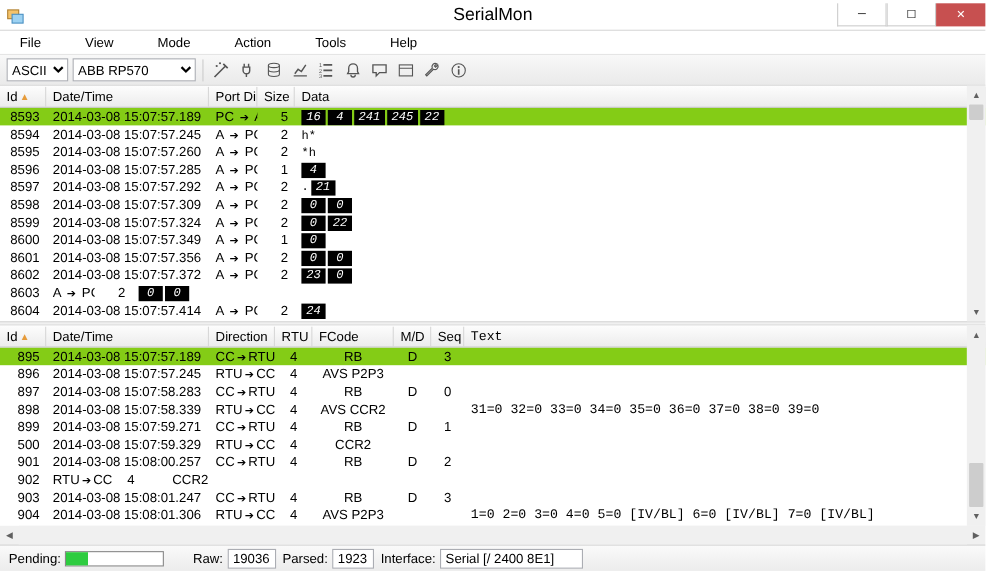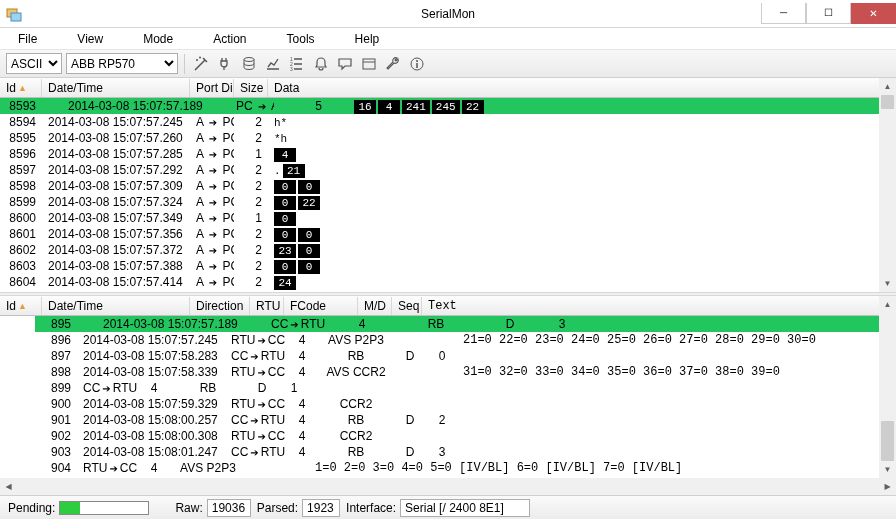--- a/index.html
+++ b/index.html
@@ -14,21 +14,21 @@
   }
   .titlebar {
     height: 28px;
     background: #fff;
     border-bottom: 1px solid #d8d8d8;
     display: flex;
     align-items: center;
     position: relative;
   }
   .titlebar .appicon { width: 28px; display:flex; align-items:center; justify-content:center; }
-  .titlebar .title { position:absolute; left:0; right:0; text-align:center; font-size:12px; color:#000; pointer-events:none; }
+  .titlebar .title { position:absolute; left:0; right:0; text-align:center; font-size:16px; color:#000; pointer-events:none; }
   .titlebar .winbtns { margin-left:auto; display:flex; }
   .titlebar .winbtn {
     width: 45px; height: 21px; margin-top:-1px;
     display:flex; align-items:center; justify-content:center;
     font-family: "Segoe UI Symbol", sans-serif;
     font-size: 10px;
   }
   .titlebar .winbtn.minmax { background:#fff; color:#000; border:1px solid #ccc; border-top:none;}
   .titlebar .winbtn.close  { background:#c75050; color:#fff; }
 
@@ -90,21 +90,21 @@
   .gridbody {
     overflow:hidden;
     position:relative;
   }
   .row {
     display:flex;
     height: 16px;
     align-items:center;
     font-size: 12px;
   }
-  .row.sel { background:#22c55e;gap:20px; }
+  .row.sel { background:#84cc16; }
   .row .cell {
     padding: 0 6px;
     white-space: nowrap;
     overflow:hidden;
   }
   .cell.num { text-align:right; }
   .cell.ctr { text-align:center; }
 
   
   .g1 .c-id { width:42px; text-align:right; }
@@ -127,20 +127,21 @@
     display:inline-block;
     background:#000;
     color:#fff;
     padding: 0 4px;
     margin-right: 2px;
     font-family: Consolas, "Courier New", monospace;
     font-size:11px;
     line-height:14px;
     min-width: 22px;
     text-align:center;
+    font-style:italic;
   }
   .plaintxt {
     display:inline-block;
     font-family: Consolas, "Courier New", monospace;
     font-size:11px;
     margin-right:2px;
   }
 
   .arrow { font-family: "Segoe UI Symbol", sans-serif; margin:0 2px; font-size:10px;}
 
@@ -365,21 +366,20 @@
       </div>
       <div class="row">
         <div class="cell c-id num">8602</div>
         <div class="cell c-dt">2014-03-08 15:07:57.372</div>
         <div class="cell c-pd">A <span class="arrow">➔</span> PC</div>
         <div class="cell c-sz num">2</div>
         <div class="cell c-data"><span class="bytespan">23</span><span class="bytespan">0</span></div>
       </div>
       <div class="row">
         <div class="cell c-id num">8603</div>
-        <div class="cell c-dt">2014-03-08 15:07:57.388</div>
         <div class="cell c-pd">A <span class="arrow">➔</span> PC</div>
         <div class="cell c-sz num">2</div>
         <div class="cell c-data"><span class="bytespan">0</span><span class="bytespan">0</span></div>
       </div>
       <div class="row">
         <div class="cell c-id num">8604</div>
         <div class="cell c-dt">2014-03-08 15:07:57.414</div>
         <div class="cell c-pd">A <span class="arrow">➔</span> PC</div>
         <div class="cell c-sz num">2</div>
         <div class="cell c-data"><span class="bytespan">24</span></div>
@@ -403,40 +403,39 @@
         <span class="sortglyph">▲</span>
       </div>
     <div class="col c-dt">Date/Time</div>
     <div class="col c-dir">Direction</div>
     <div class="col c-rtu">RTU</div>
     <div class="col c-fc">FCode</div>
     <div class="col c-md">M/D</div>
     <div class="col c-seq">Seq</div>
     <div class="col c-txt">Text</div>
   </div>
-  <div class="gridbody" id="g2body" style="height:162px;padding-left:35px;">
+  <div class="gridbody" id="g2body" style="height:162px;">
       <div class="row sel">
         <div class="cell c-id num">895</div>
         <div class="cell c-dt">2014-03-08 15:07:57.189</div>
         <div class="cell c-dir">CC<span class="arrow">➔</span>RTU</div>
         <div class="cell c-rtu ctr">4</div>
         <div class="cell c-fc ctr">RB</div>
         <div class="cell c-md ctr">D</div>
         <div class="cell c-seq ctr">3</div>
         <div class="cell c-txt"></div>
       </div>
       <div class="row">
         <div class="cell c-id num">896</div>
         <div class="cell c-dt">2014-03-08 15:07:57.245</div>
         <div class="cell c-dir">RTU<span class="arrow">➔</span>CC</div>
         <div class="cell c-rtu ctr">4</div>
         <div class="cell c-fc ctr">AVS P2P3</div>
         <div class="cell c-md ctr"></div>
         <div class="cell c-seq ctr"></div>
-        <div class="cell c-txt">21=0 22=0 23=0 24=0 25=0 26=0 27=0 28=0 29=0 30=0</div>
       </div>
       <div class="row">
         <div class="cell c-id num">897</div>
         <div class="cell c-dt">2014-03-08 15:07:58.283</div>
         <div class="cell c-dir">CC<span class="arrow">➔</span>RTU</div>
         <div class="cell c-rtu ctr">4</div>
         <div class="cell c-fc ctr">RB</div>
         <div class="cell c-md ctr">D</div>
         <div class="cell c-seq ctr">0</div>
         <div class="cell c-txt"></div>
@@ -446,69 +445,70 @@
         <div class="cell c-dt">2014-03-08 15:07:58.339</div>
         <div class="cell c-dir">RTU<span class="arrow">➔</span>CC</div>
         <div class="cell c-rtu ctr">4</div>
         <div class="cell c-fc ctr">AVS CCR2</div>
         <div class="cell c-md ctr"></div>
         <div class="cell c-seq ctr"></div>
         <div class="cell c-txt">31=0 32=0 33=0 34=0 35=0 36=0 37=0 38=0 39=0</div>
       </div>
       <div class="row">
         <div class="cell c-id num">899</div>
+        <div class="cell c-dt">2014-03-08 15:07:59.271</div>
         <div class="cell c-dir">CC<span class="arrow">➔</span>RTU</div>
         <div class="cell c-rtu ctr">4</div>
         <div class="cell c-fc ctr">RB</div>
         <div class="cell c-md ctr">D</div>
         <div class="cell c-seq ctr">1</div>
         <div class="cell c-txt"></div>
       </div>
       <div class="row">
-        <div class="cell c-id num">900</div>
+        <div class="cell c-id num">500</div>
         <div class="cell c-dt">2014-03-08 15:07:59.329</div>
         <div class="cell c-dir">RTU<span class="arrow">➔</span>CC</div>
         <div class="cell c-rtu ctr">4</div>
         <div class="cell c-fc ctr">CCR2</div>
         <div class="cell c-md ctr"></div>
         <div class="cell c-seq ctr"></div>
         <div class="cell c-txt"></div>
       </div>
       <div class="row">
         <div class="cell c-id num">901</div>
         <div class="cell c-dt">2014-03-08 15:08:00.257</div>
         <div class="cell c-dir">CC<span class="arrow">➔</span>RTU</div>
         <div class="cell c-rtu ctr">4</div>
         <div class="cell c-fc ctr">RB</div>
         <div class="cell c-md ctr">D</div>
         <div class="cell c-seq ctr">2</div>
         <div class="cell c-txt"></div>
       </div>
       <div class="row">
         <div class="cell c-id num">902</div>
-        <div class="cell c-dt">2014-03-08 15:08:00.308</div>
         <div class="cell c-dir">RTU<span class="arrow">➔</span>CC</div>
         <div class="cell c-rtu ctr">4</div>
         <div class="cell c-fc ctr">CCR2</div>
         <div class="cell c-md ctr"></div>
         <div class="cell c-seq ctr"></div>
         <div class="cell c-txt"></div>
       </div>
       <div class="row">
         <div class="cell c-id num">903</div>
         <div class="cell c-dt">2014-03-08 15:08:01.247</div>
         <div class="cell c-dir">CC<span class="arrow">➔</span>RTU</div>
         <div class="cell c-rtu ctr">4</div>
         <div class="cell c-fc ctr">RB</div>
         <div class="cell c-md ctr">D</div>
         <div class="cell c-seq ctr">3</div>
         <div class="cell c-txt"></div>
       </div>
       <div class="row">
         <div class="cell c-id num">904</div>
+        <div class="cell c-dt">2014-03-08 15:08:01.306</div>
         <div class="cell c-dir">RTU<span class="arrow">➔</span>CC</div>
         <div class="cell c-rtu ctr">4</div>
         <div class="cell c-fc ctr">AVS P2P3</div>
         <div class="cell c-md ctr"></div>
         <div class="cell c-seq ctr"></div>
         <div class="cell c-txt">1=0 2=0 3=0 4=0 5=0 [IV/BL] 6=0 [IV/BL] 7=0 [IV/BL]</div>
       </div>
     </div>
   <div class="scrollv">
     <div class="scrollbtn">▲</div>

